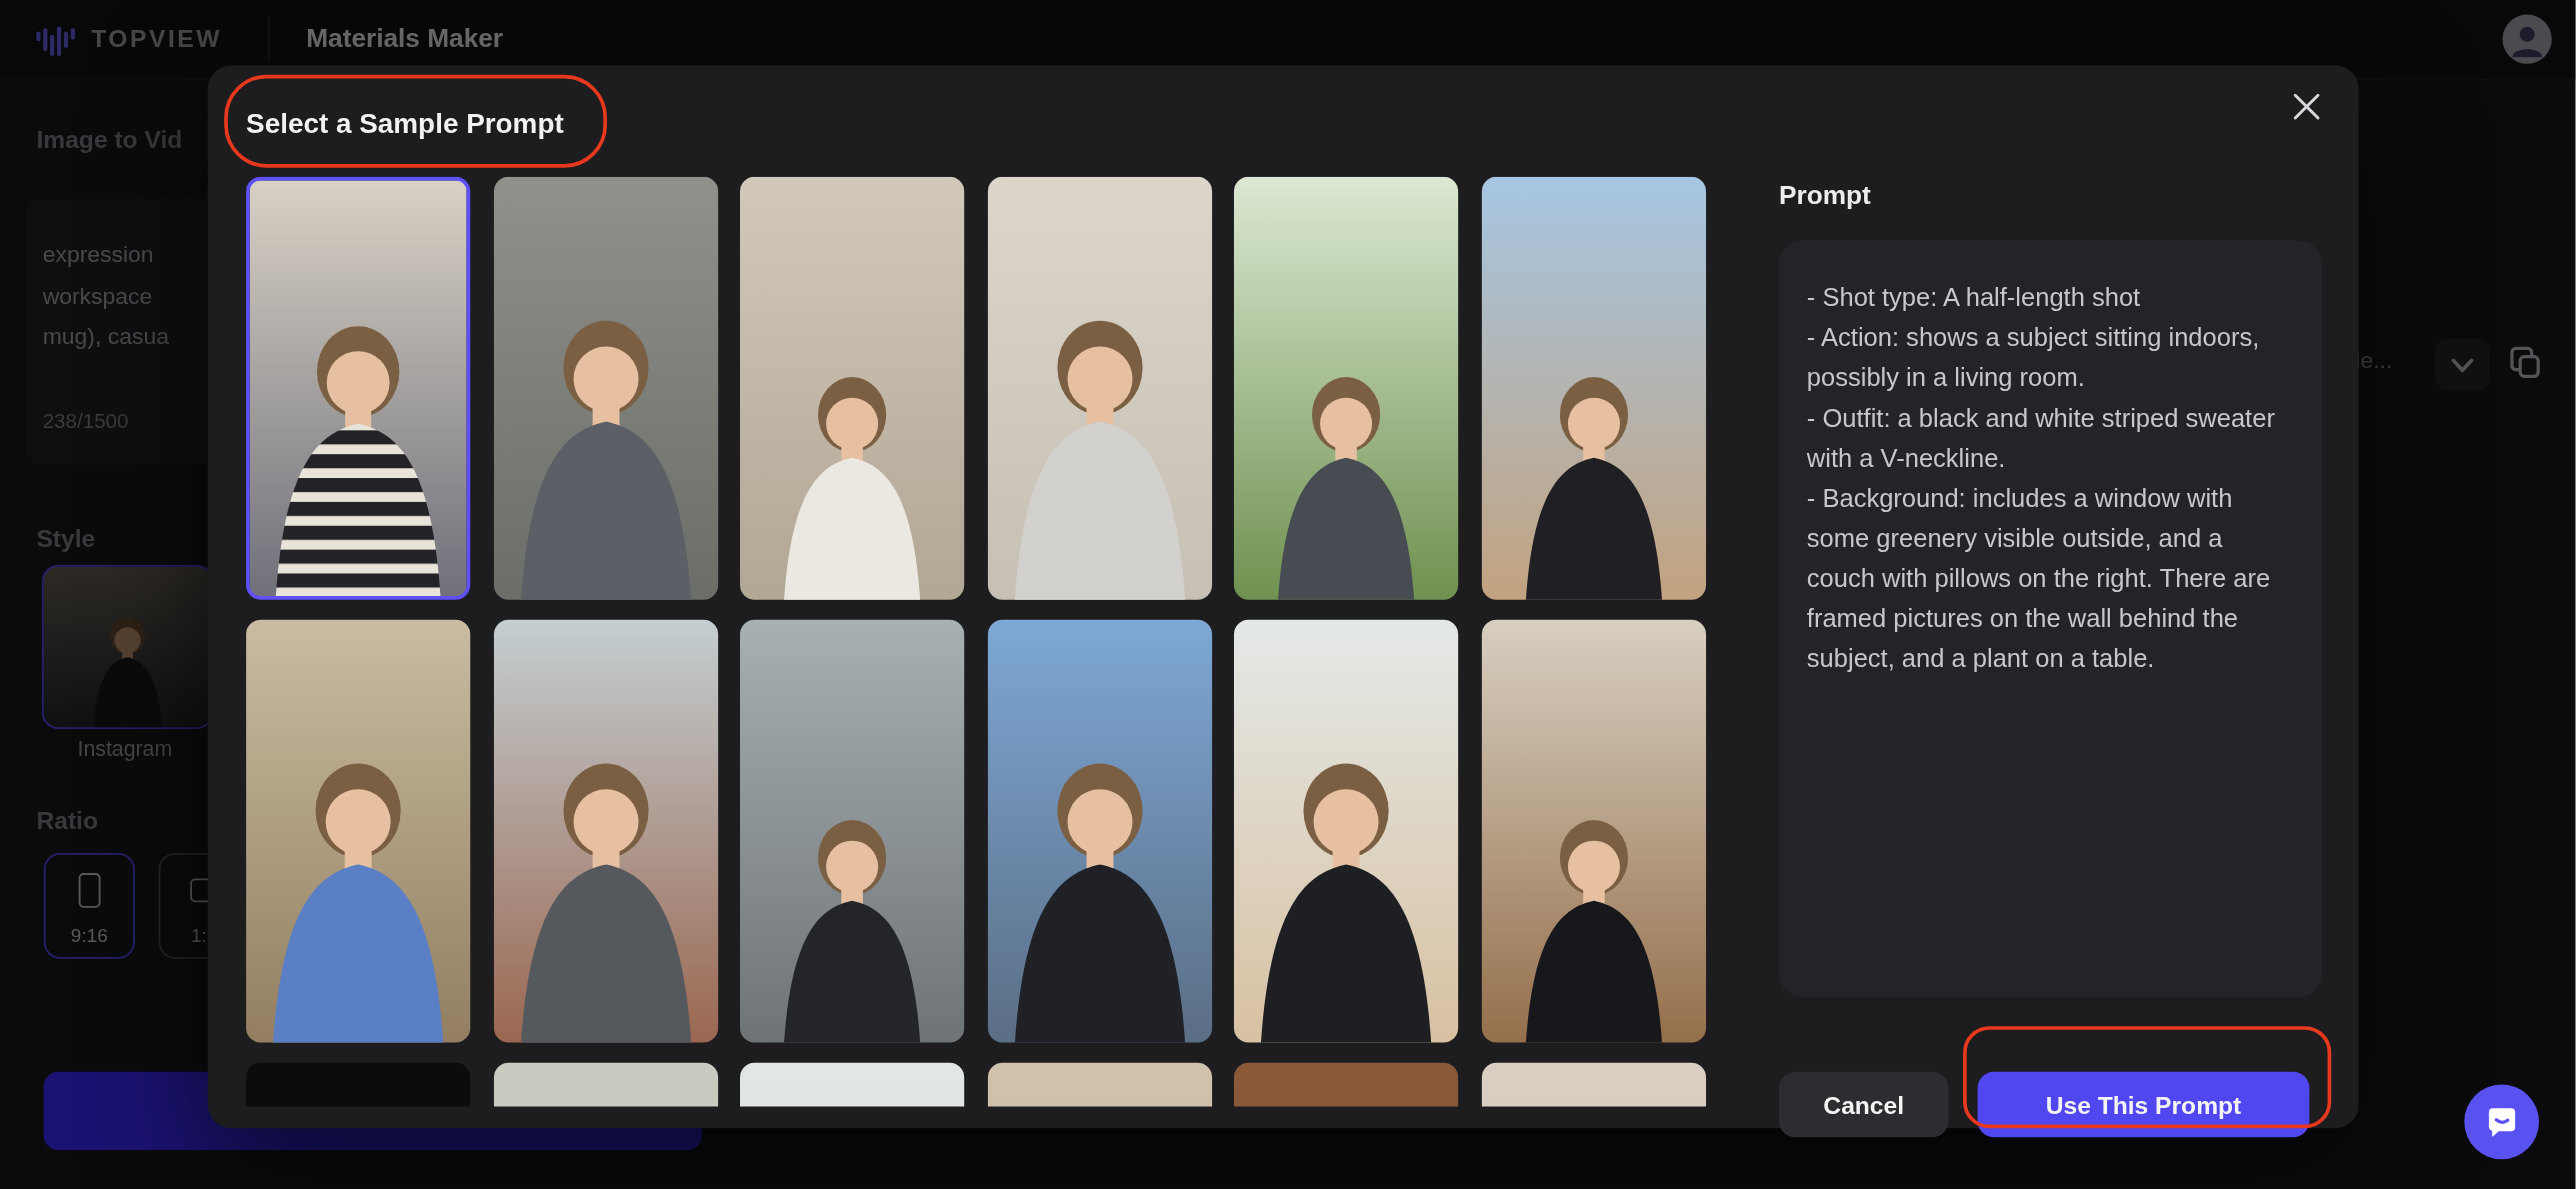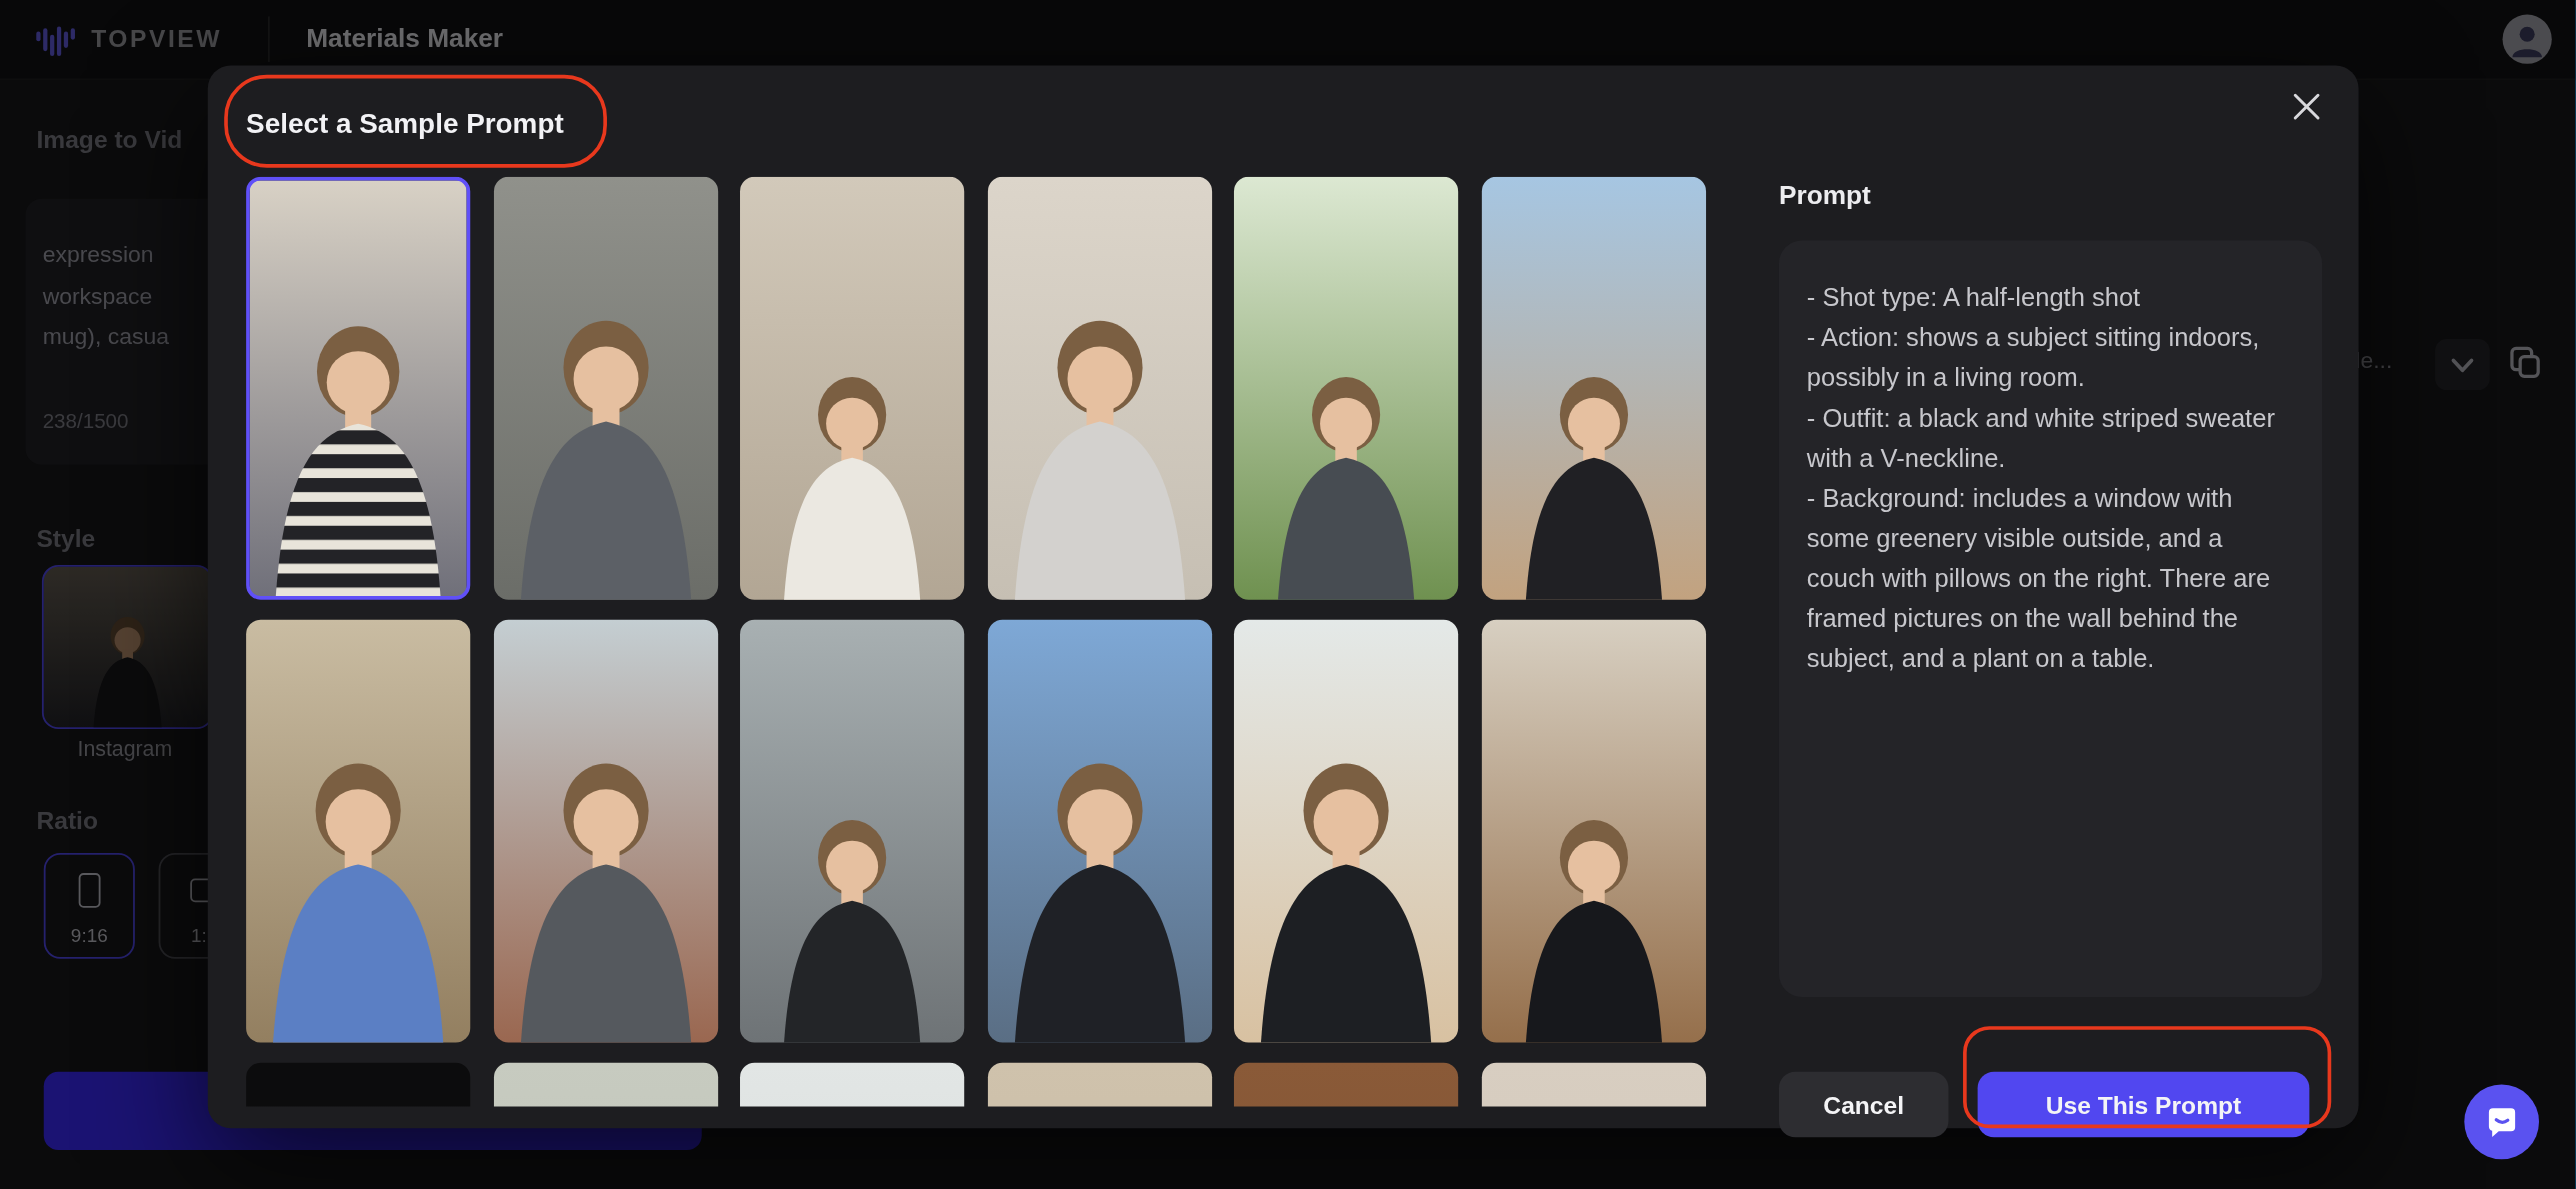--- a/index.html
+++ b/index.html
@@ -1,16 +1,16 @@
 <!DOCTYPE html>
 <html style="font-size:14.4px"><head>
 <meta charset="utf-8">
 <style>
   html,body{margin:0;padding:0;background:#000;}
-  .stage{position:relative;width:2576px;height:1190px;overflow:hidden;background:#0369a1;}
+  .stage{position:relative;width:2576px;height:1190px;overflow:hidden;background:#ffffff;}
   .app{position:absolute;left:0;top:0;width:1413px;height:653px;
        transform:scale(1.8227);transform-origin:0 0;
        font-family:"Liberation Sans",sans-serif;background:#171719;overflow:hidden;}
   .abs{position:absolute;}
 
   
   .topbar{position:absolute;left:0;top:0;width:1413px;height:43px;background:#121214;
           border-bottom:0.9px solid rgba(255,255,255,.05);}
   .brand-text{position:absolute;left:50px;top:13.5px;font-size:13.5px;font-weight:700;
               letter-spacing:1.4px;color:#94949a;}

